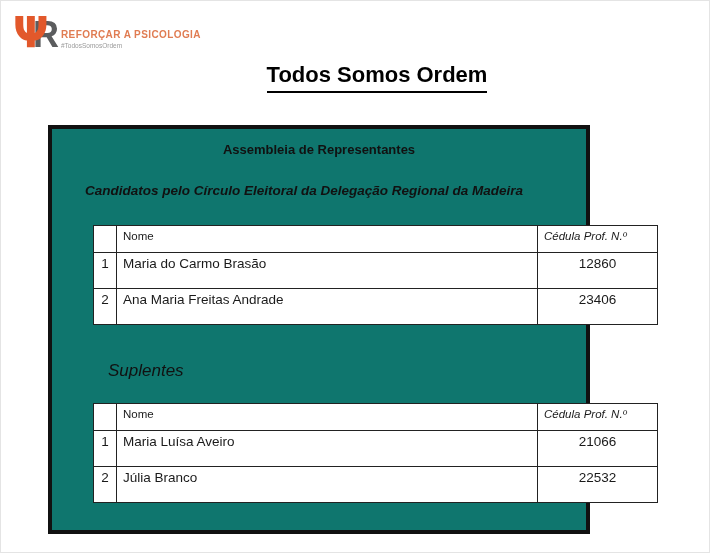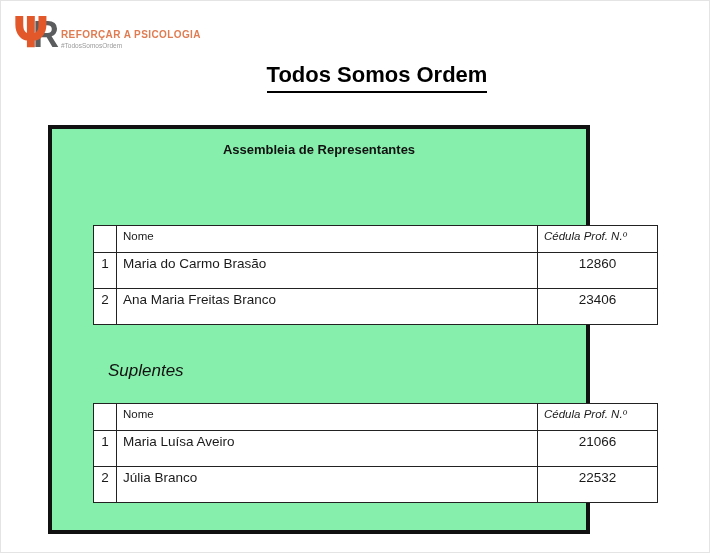--- a/index.html
+++ b/index.html
@@ -51,21 +51,21 @@
     display:inline-block;
     border-bottom:2.5px solid #000;
     padding-bottom:0px;
   }
 
   
   .panel {
     position:absolute; left:47px; top:124px;
     width:542px; height:409px;
     border:4px solid #111;
-    background:#86efac;
+    background:#0f766e;
   }
   .panel-heading {
     position:absolute; left:0; top:13px; width:100%;
     text-align:center; font-weight:bold; font-size:13px; color:#111;
   }
   .candidates-label {
     position:absolute; left:33px; top:54px;
     font-weight:bold; font-style:italic; font-size:13.5px; color:#111;
     white-space:nowrap;
   }
@@ -117,41 +117,42 @@
 
   <div class="title">
     <br>
     <span class="tline">Todos Somos Ordem</span>
   </div>
 
   <div class="panel">
 
     <div class="panel-heading">Assembleia de Representantes</div>
 
+    <div class="candidates-label">Candidatos pelo Círculo Eleitoral da Delegação Regional da Madeira</div>
 
     <table class="roster t1">
       <colgroup>
           <col class="c-num">
           <col class="c-nome">
           <col class="c-cedula">
         </colgroup>
       <tbody>
           <tr class="hdr">
         <td class="num"></td>
         <td class="nome">Nome</td>
         <td class="cedula">Cédula Prof. N.º</td>
       </tr>
       <tr class="row">
         <td class="num">1</td>
         <td class="nome">Maria do Carmo Brasão</td>
         <td class="cedula">12860</td>
       </tr>
       <tr class="row">
         <td class="num">2</td>
-        <td class="nome">Ana Maria Freitas Branco</td>
+        <td class="nome">Ana Maria Freitas Andrade</td>
         <td class="cedula">23406</td>
       </tr>
     </tbody>
       </table>
 
     <div class="suplentes-label">Suplentes</div>
 
     <table class="roster t2">
       <colgroup>
           <col class="c-num">

